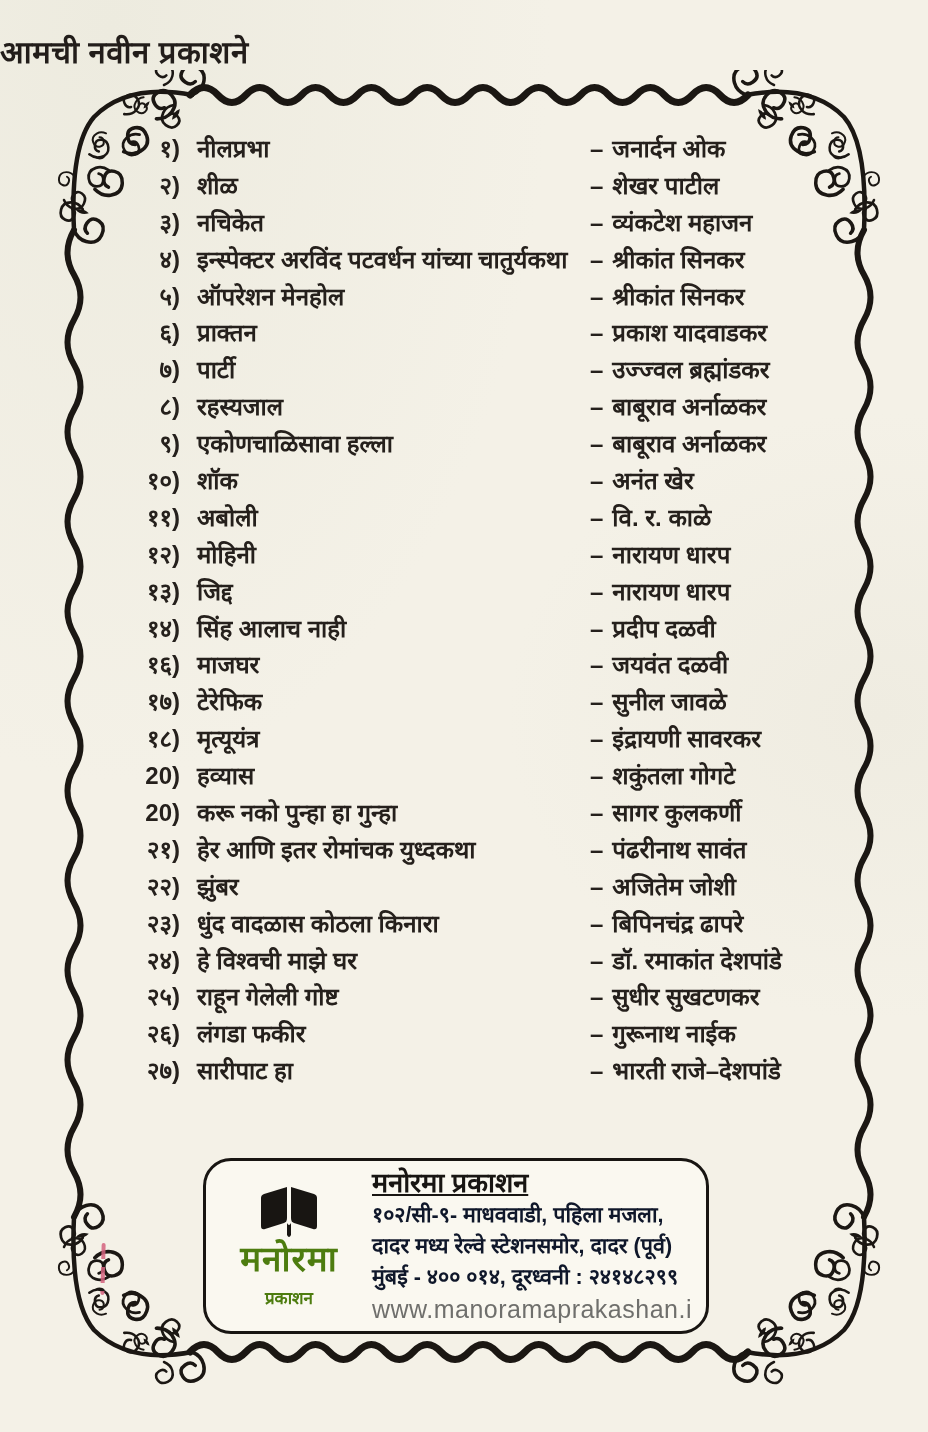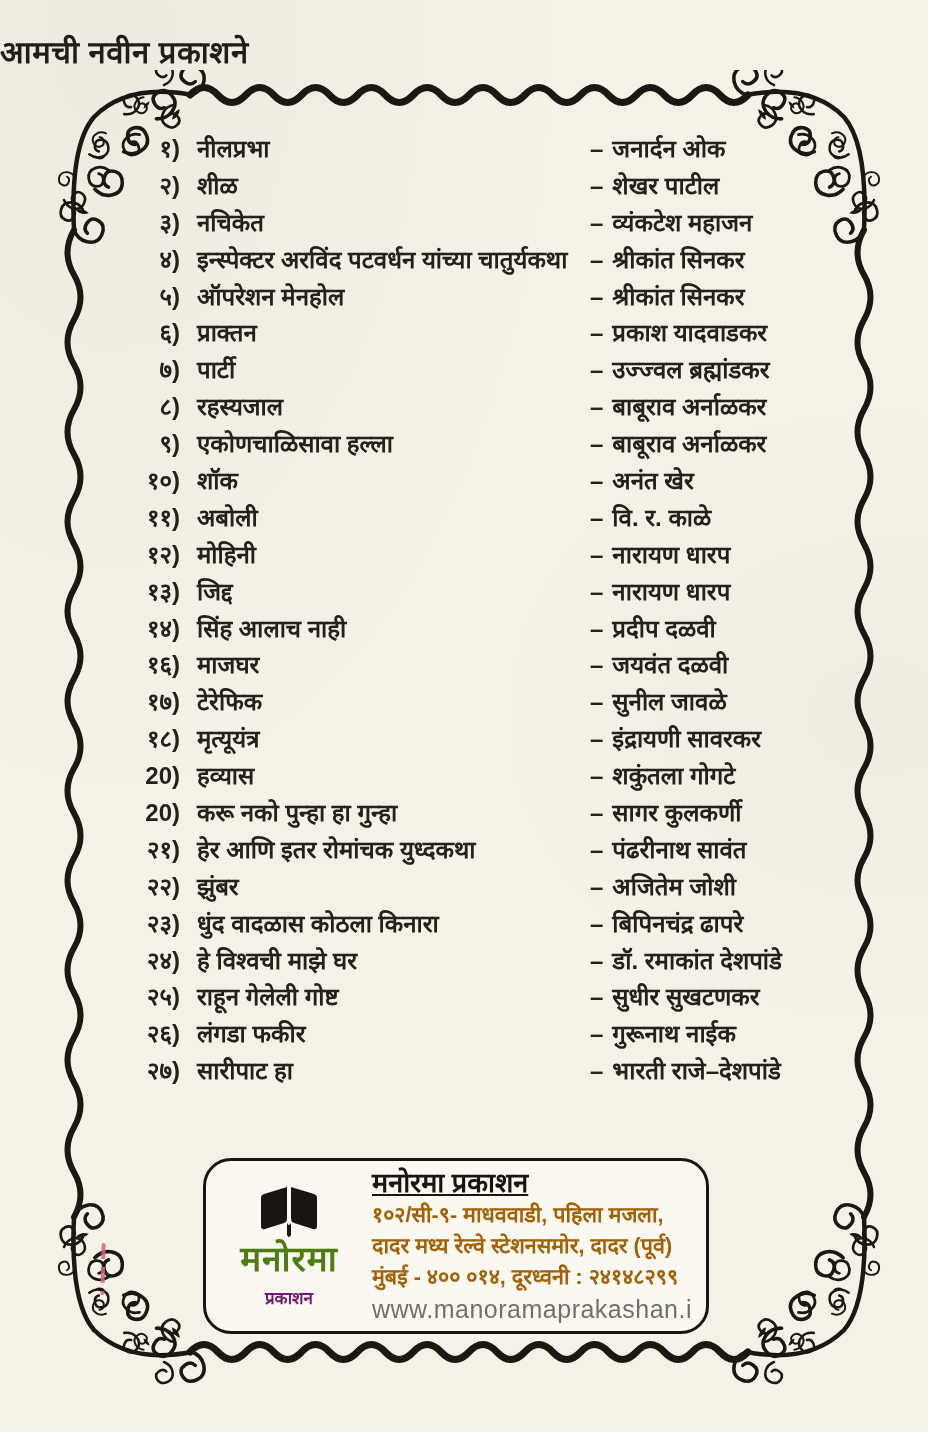--- a/index.html
+++ b/index.html
@@ -39,24 +39,24 @@
     position:absolute;left:203px;top:1158px;
     width:506px;height:176px;box-sizing:border-box;
     border:3.5px solid #181512;border-radius:28px;
     background:#faf8f0;
     display:flex;align-items:center;
     padding:6px 14px 6px 12px;
   }
   .logo-col{width:142px;flex:none;text-align:center;line-height:1;}
   .logo-book{display:block;margin:0 auto 2px auto;}
   .logo-name{font-size:35px;font-weight:700;letter-spacing:1px;color:#4d7c0f;}
-  .logo-sub{font-size:17px;font-weight:700;margin-top:14px;color:#701a75;}
+  .logo-sub{font-size:17px;font-weight:700;margin-top:14px;color:#4d7c0f;}
   .info-col{flex:1;padding-left:12px;overflow:hidden;}
   .pub-name{font-size:27px;font-weight:700;line-height:33px;color:#181512;text-decoration:underline;}
-  .pub-line{font-size:21.5px;font-weight:700;line-height:31px;color:#a16207;white-space:nowrap;}
+  .pub-line{font-size:21.5px;font-weight:700;line-height:31px;color:#0f172a;white-space:nowrap;}
   .pub-web{font-size:25px;font-weight:400;line-height:32px;color:#6f6f6c;letter-spacing:.5px;}
 
   .scan-mark{
     position:absolute;left:101px;top:1243px;width:4px;height:52px;
     background:repeating-linear-gradient(#d4627e 0 16px, rgba(212,98,126,0) 16px 24px);
     transform:rotate(1.5deg);opacity:.85;border-radius:2px;
   }
 </style>
 </head>
 <body>

